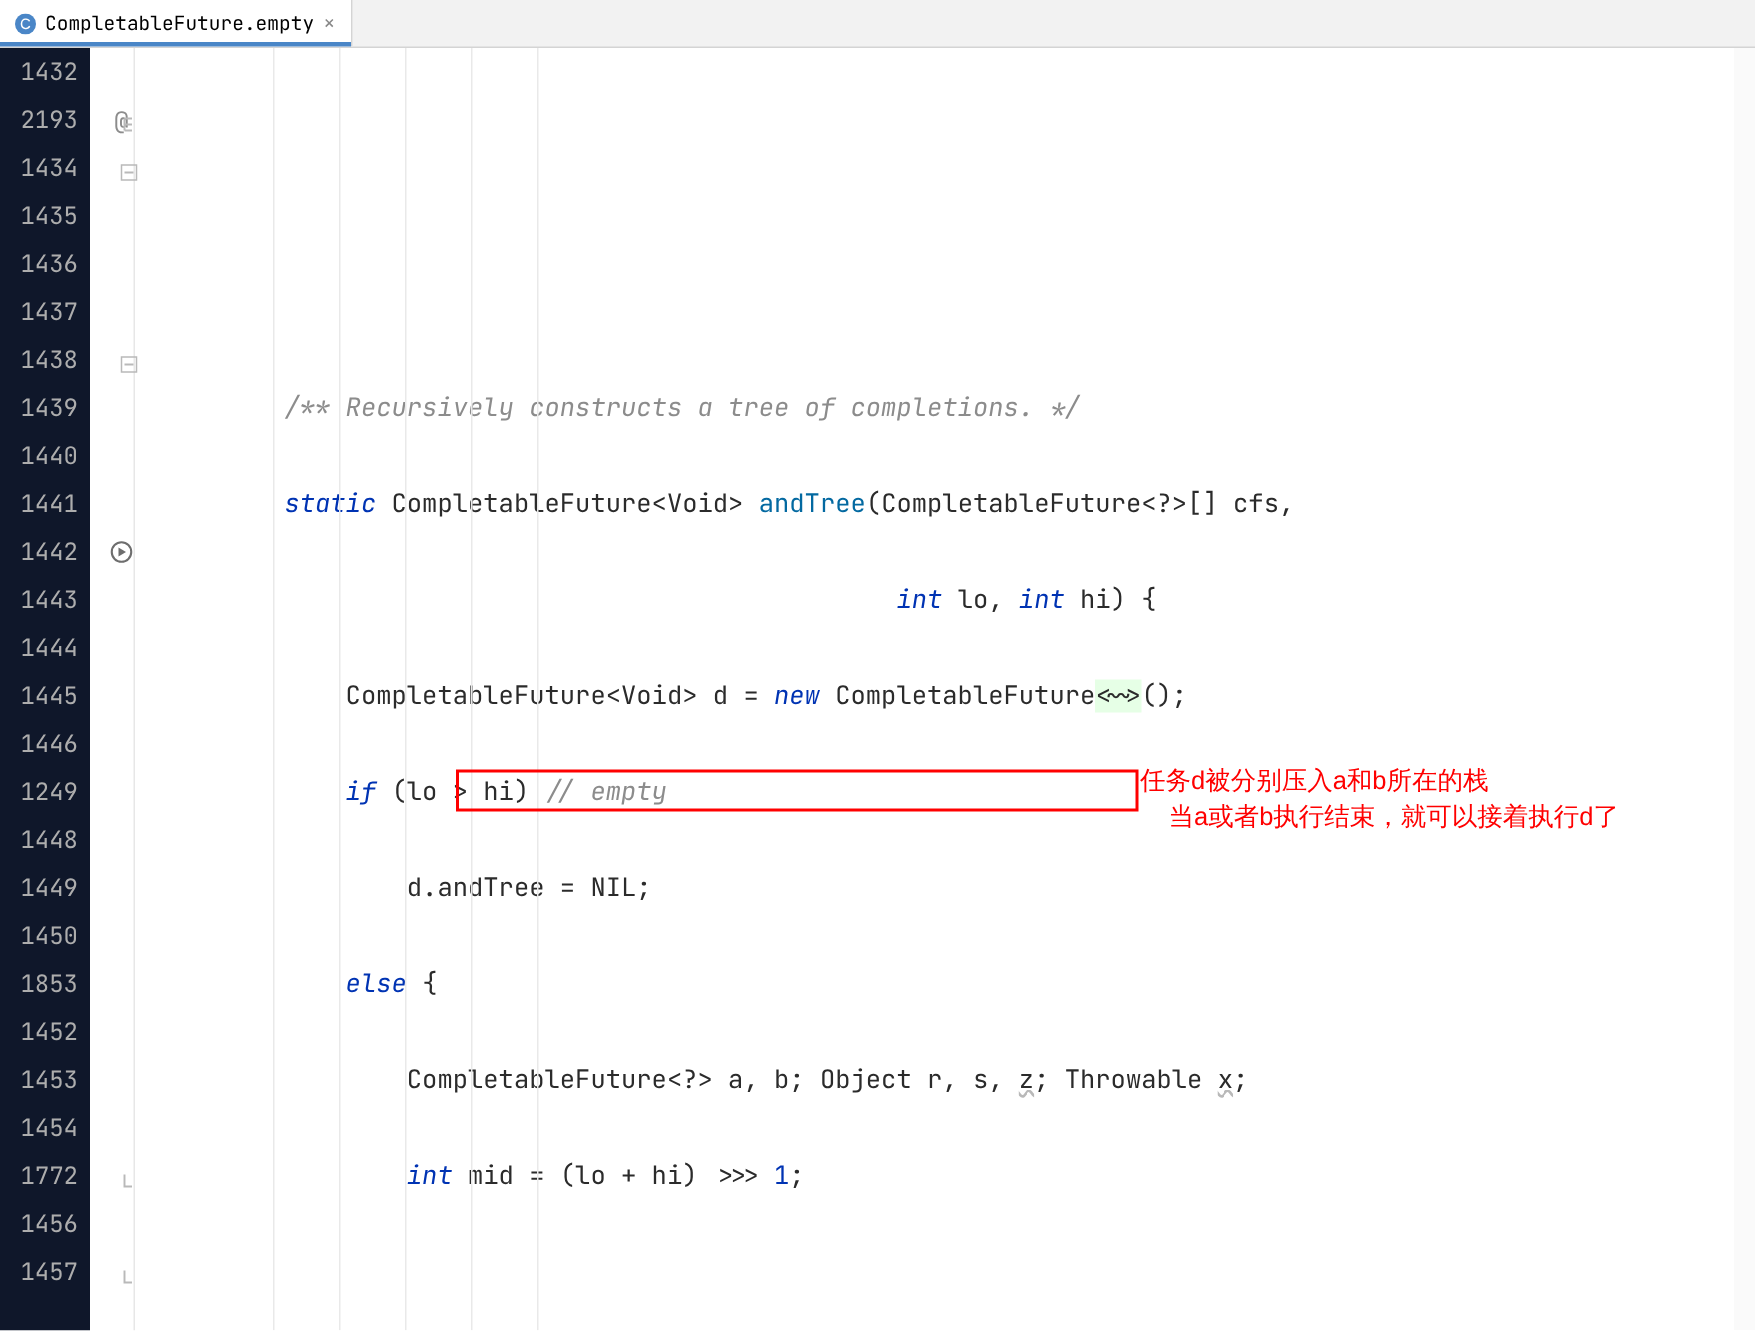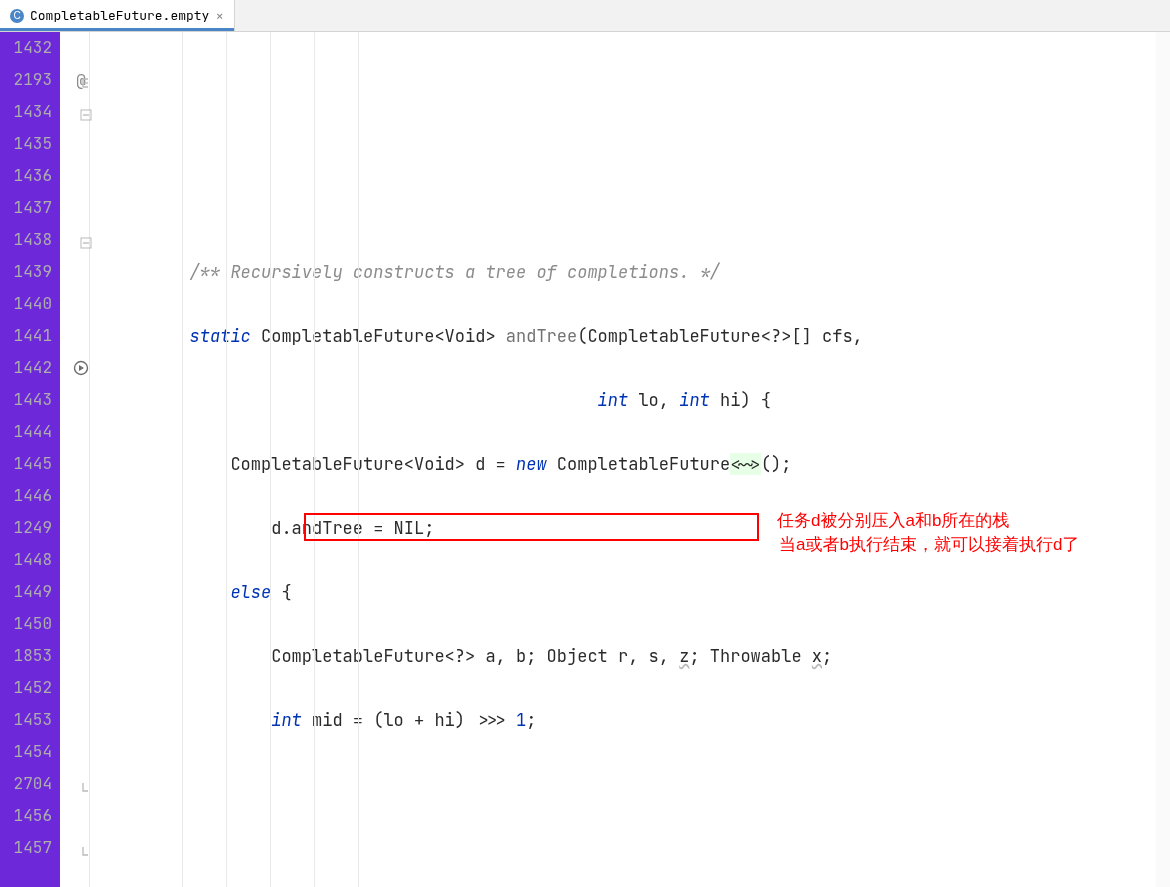--- a/index.html
+++ b/index.html
@@ -3,30 +3,30 @@
 <meta charset="utf-8">
 <style>
   * { box-sizing: border-box; margin: 0; padding: 0; }
   html, body { width: 1170px; height: 887px; overflow: hidden; font-family: "JetBrains Mono", "Consolas", monospace; background: #ffffff; }
   .tab-bar { height: 32px; background: #f2f2f2; border-bottom: 1px solid #d4d4d4; display: flex; align-items: stretch; }
   .tab { display: flex; align-items: center; padding: 0 10px; background: #ffffff; border-right: 1px solid #d4d4d4; font-size: 13px; gap: 6px; position: relative; }
   .tab-underline { position: absolute; left:0; right:0; bottom:0; height:3px; background:#4a86c7; }
   .file-icon { width: 14px; height: 14px; display:flex; align-items:center; justify-content:center; }
   .close-x { color:#888; font-size:14px; line-height:1; }
   .editor { display: flex; height: calc(100% - 32px); }
-  .gutter { width: 60px; text-align: right; padding-right: 8px; background: #6d28d9; color: #adadad; font-size: 16px; line-height: 32px; user-select: none; }
+  .gutter { width: 60px; text-align: right; padding-right: 8px; background: #0f172a; color: #adadad; font-size: 16px; line-height: 32px; user-select: none; }
   .gutter2 { width: 42px; background: #ffffff; position: relative; }
   .icon-slot { position:absolute; left: 10px; width:22px; height:22px; display:flex; align-items:center; justify-content:center; color:#8c8c8c; }
   .fold-slot { position:absolute; right: 8px; width:14px; height:14px; }
   .vline { position:absolute; top:0; bottom:0; right:12px; width:1px; background:#e7e7e7; }
   .code { flex:1; position:relative; font-size: 17px; line-height: 32px; color:#2b2b2b; white-space: pre; padding-left: 6px; overflow:hidden; }
   .indent-guide { position:absolute; top:0; bottom:0; width:1px; background:#e9e9e9; }
   .kw { color:#0033b3; font-style: italic; }
   .kwn { color:#0033b3; }
-  .mname { color:#737373; }
+  .mname { color:#0369a1; }
   .comment { color:#8c8c8c; font-style: italic; }
   .ital { }
   .diamond { background:#e6ffe6; }
   .redbox { position:absolute; border:2px solid #ff0000; }
   .redtext { position:absolute; color:#ff0000; font-size:17px; line-height:22px; white-space: nowrap; font-family: "Microsoft YaHei", "SimSun", sans-serif; }
   .scroll-track { position:absolute; right:0; top:0; bottom:0; width:14px; background:#fafafa; }
   .row { height:32px; }
 </style>
 </head>
 <body>
@@ -63,21 +63,21 @@
       <div class="row">1445</div>
       <div class="row">1446</div>
       <div class="row">1249</div>
       <div class="row">1448</div>
       <div class="row">1449</div>
       <div class="row">1450</div>
       <div class="row">1853</div>
       <div class="row">1452</div>
       <div class="row">1453</div>
       <div class="row">1454</div>
-      <div class="row">2704</div>
+      <div class="row">1772</div>
       <div class="row">1456</div>
       <div class="row">1457</div>
     </div>
   <div class="gutter2">
     <div class="vline"></div>
     <div class="icon-slot" style="top:37px;">@</div>
     <div class="icon-slot" style="top:325px;">
       <svg width="16" height="16" viewBox="0 0 16 16">
           <circle cx="8" cy="8" r="6.5" fill="none" stroke="#6e6e6e" stroke-width="1.4"></circle>
           <path d="M6 5 L11 8 L6 11 Z" fill="#6e6e6e"></path>
@@ -117,20 +117,21 @@
     <div class="indent-guide" style="left:80px;"></div>
     <div class="indent-guide" style="left:124px;"></div>
     <div class="indent-guide" style="left:168px;"></div>
     <div class="indent-guide" style="left:212px;"></div>
     <div class="indent-guide" style="left:256px;"></div>
 
 <div class="row">        <span class="comment">/** Recursively constructs a tree of completions. */</span></div>
 <div class="row">        <span class="kw">static</span><span> CompletableFuture&lt;Void&gt; </span><span class="mname">andTree</span><span>(CompletableFuture&lt;?&gt;[] cfs,</span></div>
 <div class="row">                                                <span class="kw">int</span><span> lo, </span><span class="kw">int</span><span> hi) {</span></div>
 <div class="row">            CompletableFuture&lt;Void&gt; d = <span class="kw">new</span><span> CompletableFuture</span><span class="diamond">&lt;~&gt;</span><span>();</span></div>
+<div class="row">            <span class="kw">if</span><span> (lo &gt; hi) </span><span class="comment">// empty</span></div>
 <div class="row">                <span>d.andTree = </span><span class="ital">NIL</span><span>;</span></div>
 <div class="row">            <span class="kw">else</span><span> {</span></div>
 <div class="row">                <span>CompletableFuture&lt;?&gt; a, b; Object r, s, </span><span style="text-decoration: underline wavy #b9b9b9;">z</span><span>; Throwable </span><span style="text-decoration: underline wavy #b9b9b9;">x</span><span>;</span></div>
 <div class="row">                <span class="kw">int</span><span> mid = (lo + hi) &gt;&gt;&gt; </span><span class="kwn">1</span><span>;</span></div>
 
 
 
 
 
 
@@ -139,18 +140,18 @@
 
 
 
 
 
 
 
 
 
     <div class="redbox" style="left:202px; top:481px; width:455px; height:28px;"></div>
-    <div class="redtext" style="left:675px; top:478px;">任务d被分别压入a和b所在的栈</div>
+    <div class="redtext" style="left:658px; top:478px;">任务d被分别压入a和b所在的栈</div>
     <div class="redtext" style="left:665px; top:502px;margin-left:12px;">当a或者b执行结束，就可以接着执行d了</div>
 
     <div class="scroll-track"></div>
   </div>
 </div>
 
 </body></html>

